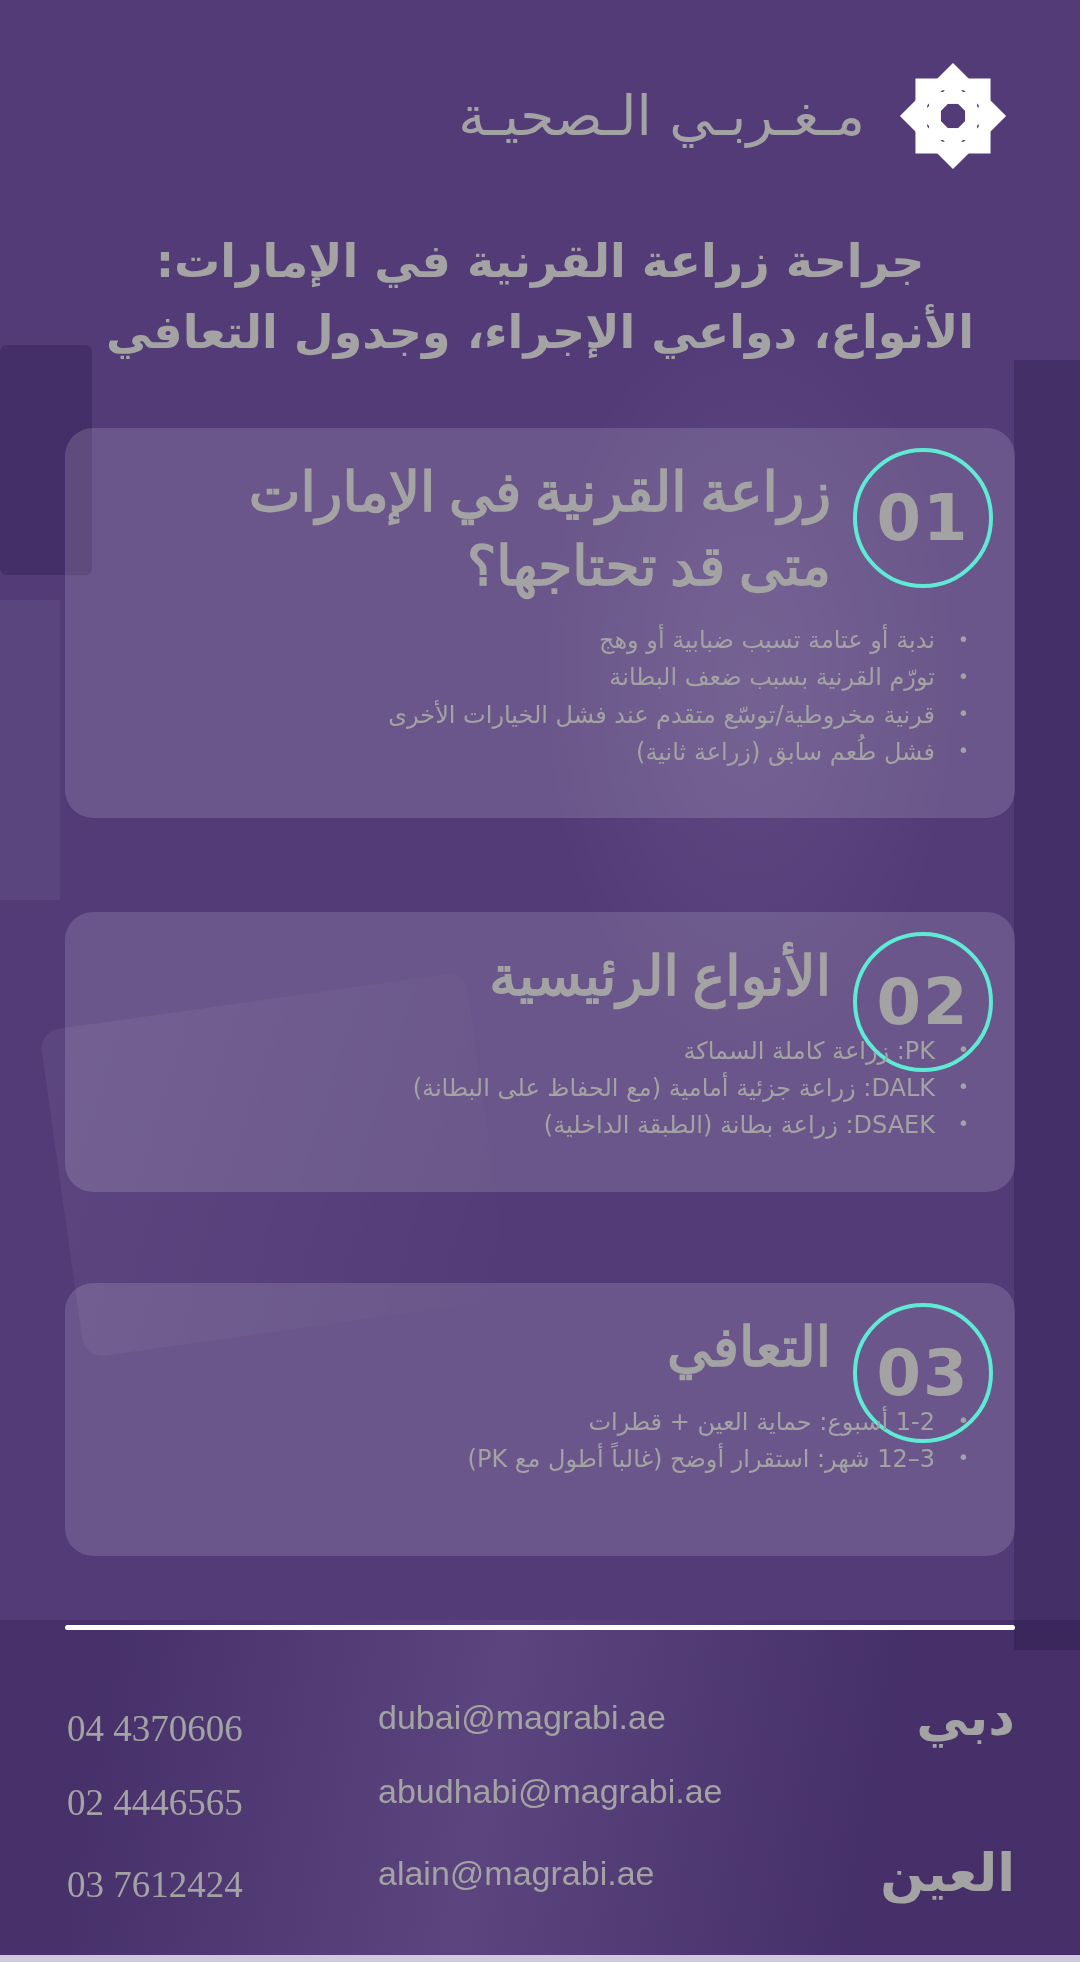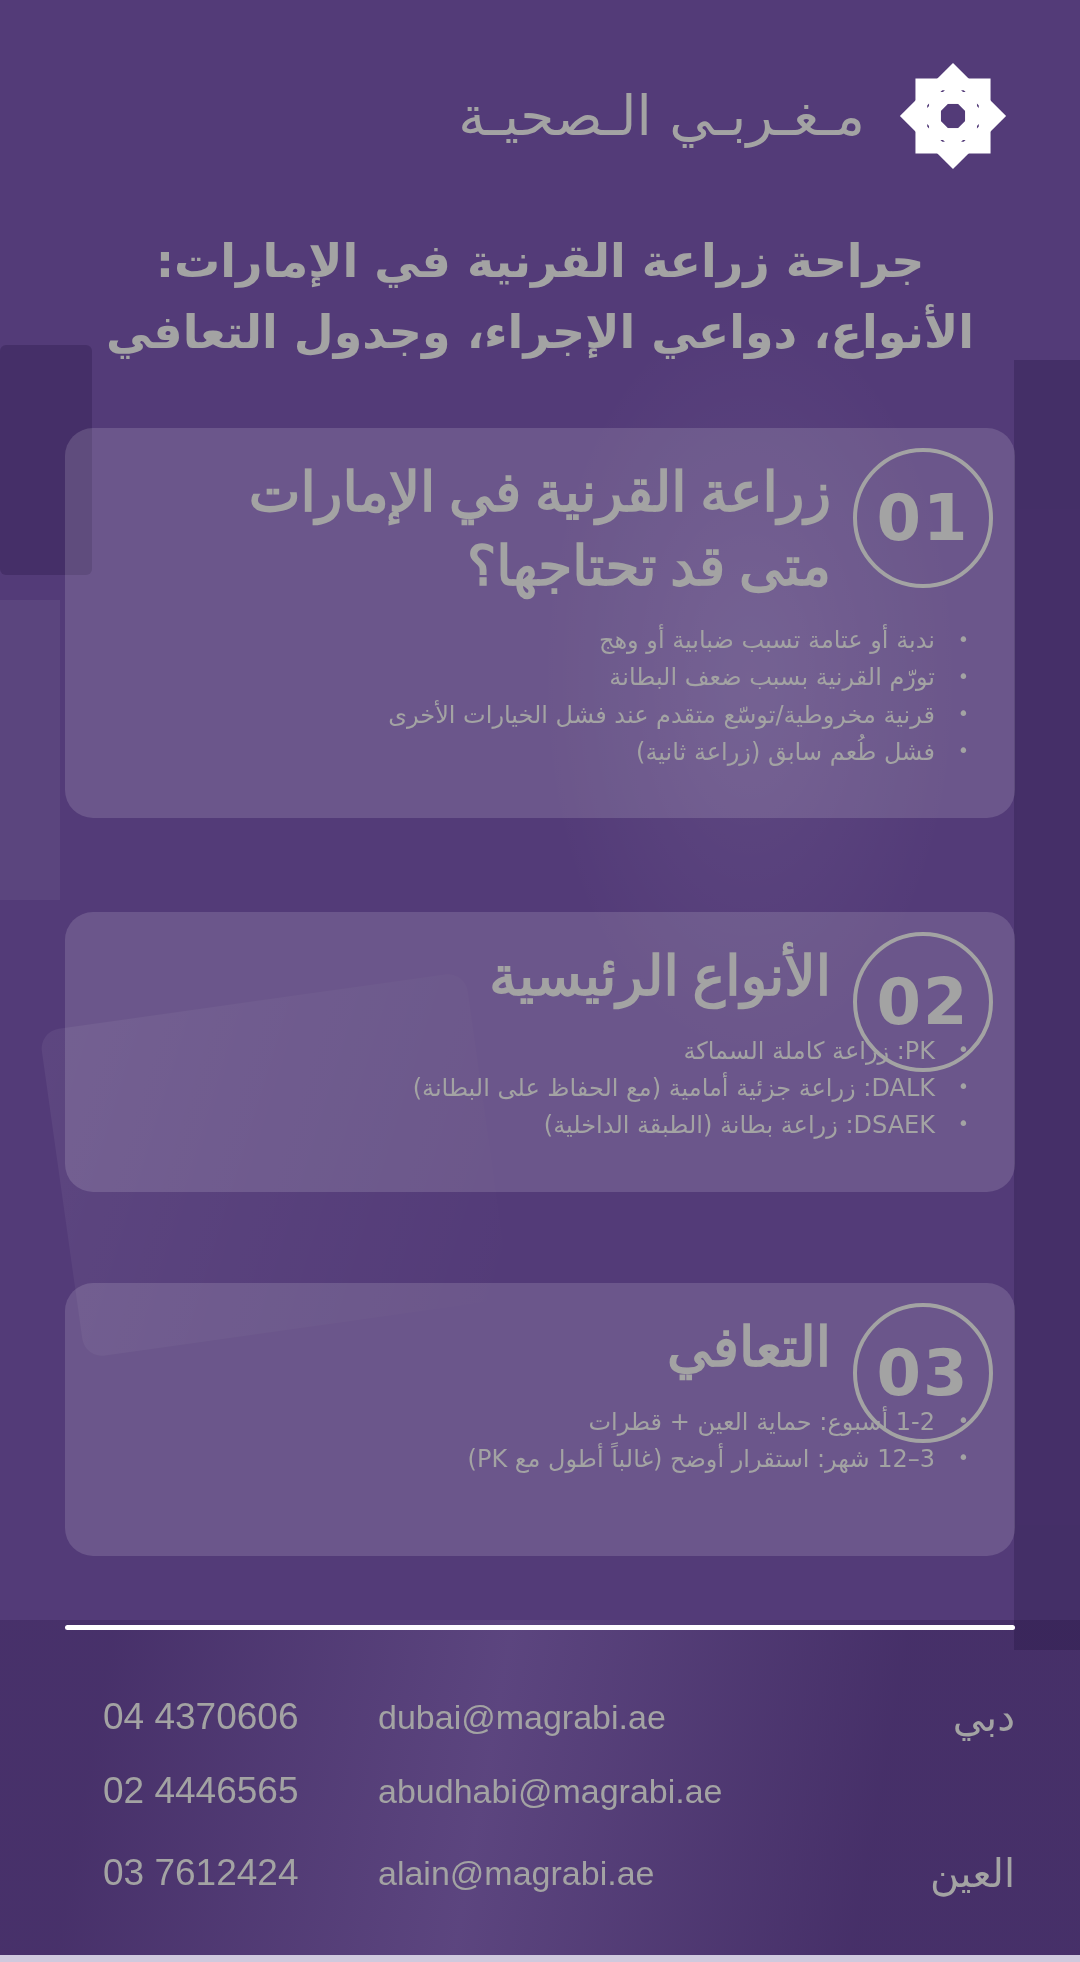--- a/index.html
+++ b/index.html
@@ -42,21 +42,21 @@
     position:absolute;right:65px;width:950px;box-sizing:border-box;
     background:rgba(255,255,255,.14);
     border-radius:28px;
     padding:26px 34px 24px;
   }
   .card-1{top:428px;min-height:390px;}
   .card-2{top:912px;min-height:280px;}
   .card-3{top:1283px;min-height:273px;}
   .num-circle{
     position:absolute;top:20px;right:22px;width:140px;height:140px;
-    border:4px solid #a3a3a3;border-radius:50%;box-sizing:border-box;
+    border:4px solid #5eead4;border-radius:50%;box-sizing:border-box;
     display:flex;align-items:center;justify-content:center;
   }
   .num-circle span{font-size:64px;font-weight:800;letter-spacing:2px;direction:ltr;}
   .card h2{
     margin:2px 150px 0 0;text-align:right;
     font-size:55px;font-weight:700;line-height:1.34;font-family:Liberation Serif, serif;
   }
   .card ul{margin:20px 0 0;padding:0;list-style:none;}
   .card li{
     position:relative;padding-right:46px;margin-top:3px;
@@ -65,23 +65,23 @@
   .card li::before{
     content:"•";position:absolute;right:12px;top:.12em;font-size:.8em;
   }
 
   
   .divider{position:absolute;top:1625px;right:65px;width:950px;height:5px;background:#fff;border-radius:3px;border:none;margin:0;}
   .f-row{position:absolute;right:65px;width:950px;height:58px;}
   .f-row-1{top:1688px;}
   .f-row-2{top:1762px;}
   .f-row-3{top:1844px;}
-  .f-city{position:absolute;right:0;top:0;line-height:58px;font-size:40px;font-weight:400;white-space:nowrap;}
+  .f-city{position:absolute;right:0;top:0;line-height:58px;font-size:52px;font-weight:700;white-space:nowrap;}
   .f-email{position:absolute;left:313px;top:0;line-height:58px;font-size:34px;direction:ltr;white-space:nowrap;font-family:"Liberation Sans","DejaVu Sans",sans-serif;}
-  .f-phone{position:absolute;left:2px;top:0;line-height:58px;font-size:37px;direction:ltr;white-space:nowrap;font-family:Liberation Sans, sans-serif;margin-left:36px;}
+  .f-phone{position:absolute;left:2px;top:12px;line-height:58px;font-size:37px;direction:ltr;white-space:nowrap;font-family:Liberation Serif, serif;}
 </style>
 </head>
 <body>
 
 <div class="poster">
 
   <div class="ph ph-right-band"></div>
   <div class="ph ph-frame1"></div>
   <div class="ph ph-frame2"></div>
   <div class="ph ph-person"></div>

